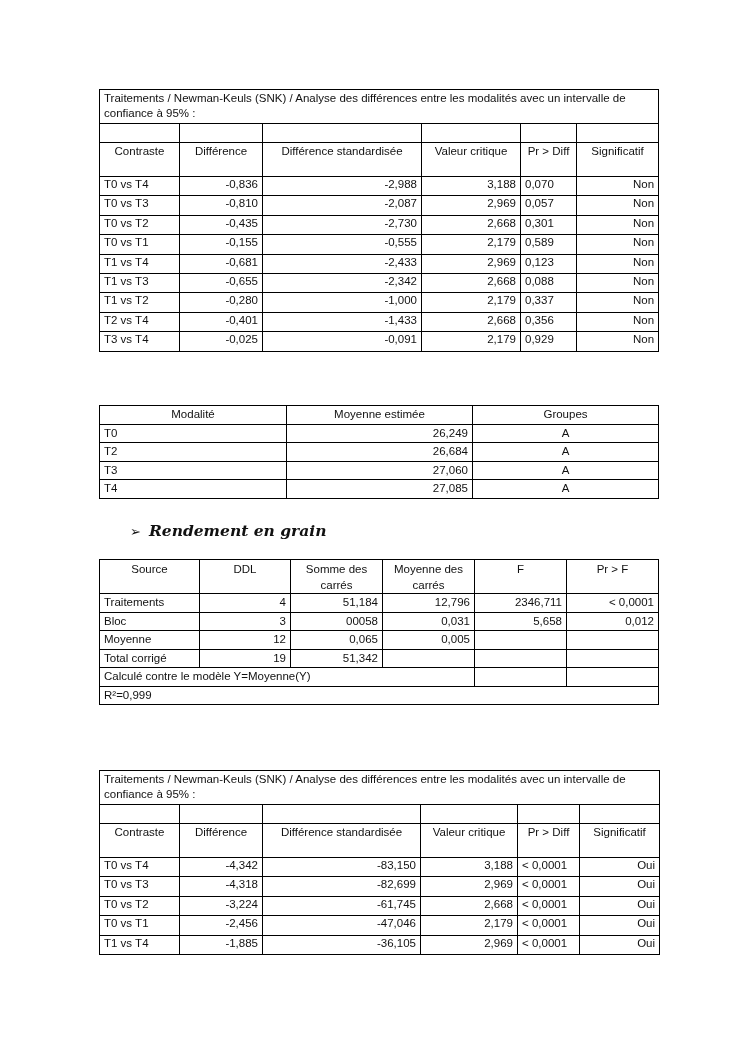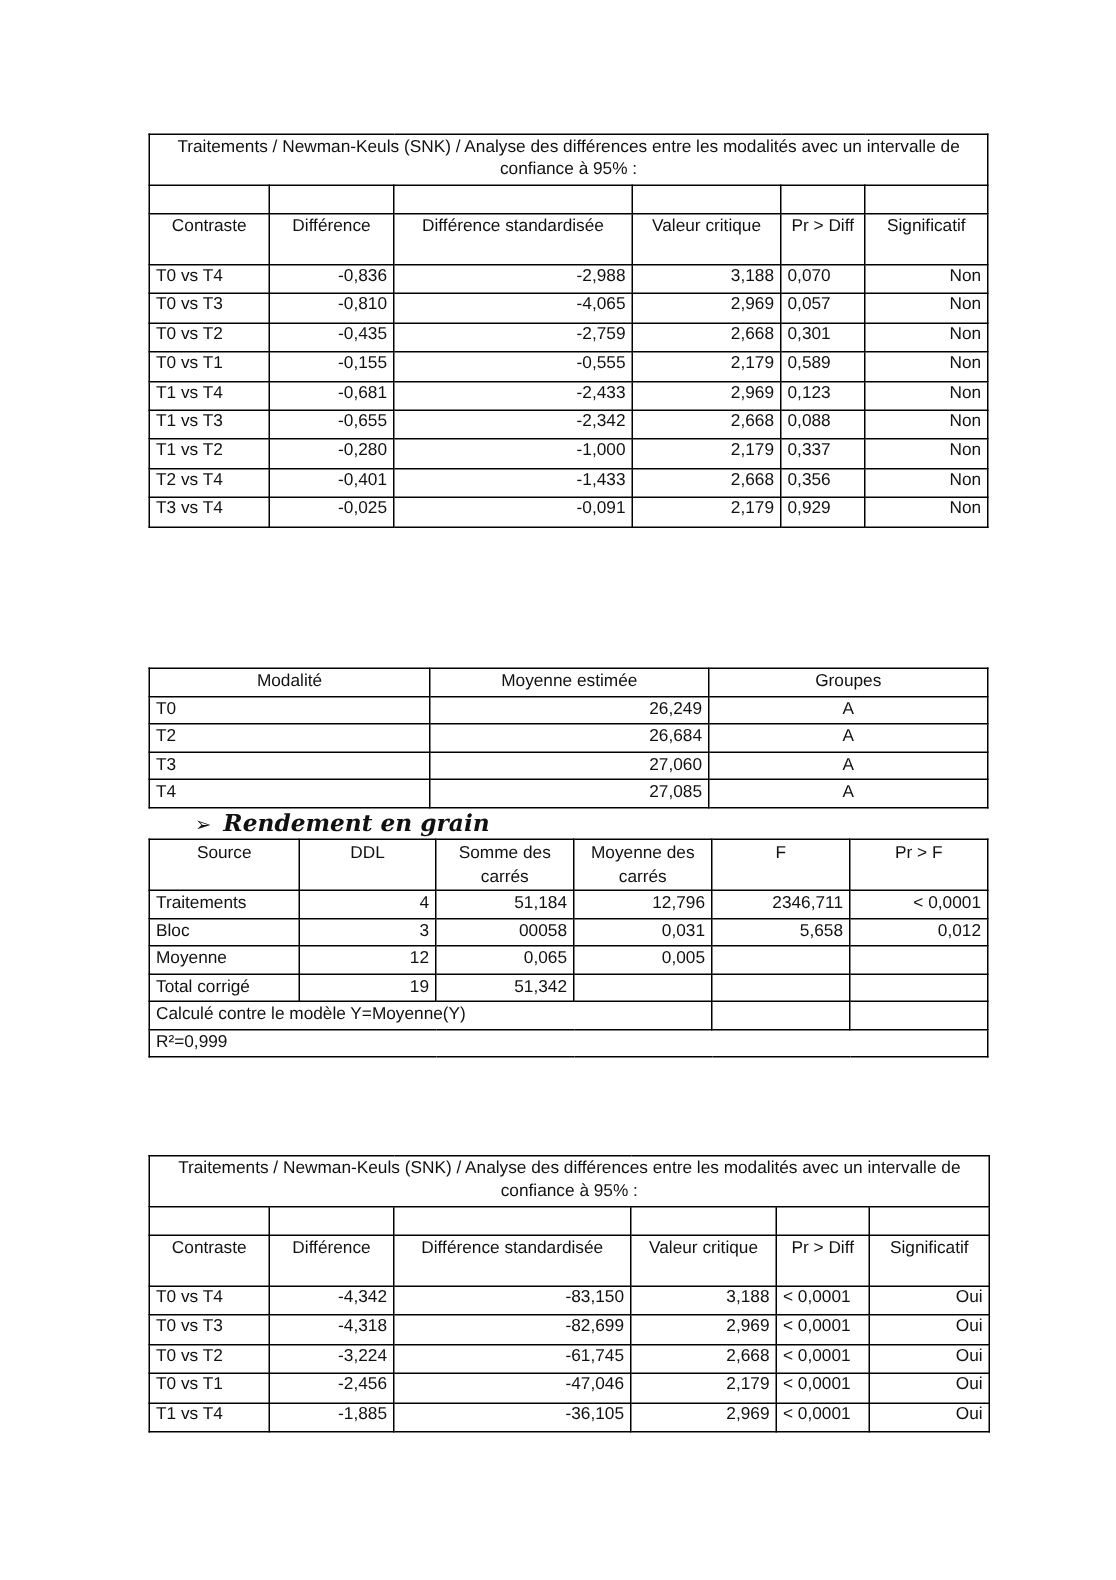--- a/index.html
+++ b/index.html
@@ -2,31 +2,31 @@
 <html><head>
 <meta charset="utf-8">
 <style>
   html, body { margin: 0; padding: 0; background: #ffffff; }
   body { width: 744px; height: 1053px; position: relative; overflow: hidden;
          font-family: "Liberation Sans", "DejaVu Sans", sans-serif; color: #111; }
   table { border-collapse: collapse; position: absolute; left: 99px; table-layout: fixed; font-size: 11.5px; }
   td { border: 1px solid #000; padding: 0 4px; height: 18.4px; line-height: 15px; vertical-align: top; overflow: hidden; white-space: nowrap; }
   td.r { text-align: right; }
   td.c { text-align: center; }
-  td.title { white-space: normal; text-align: center; padding: 1px 4px 2px 4px; height: 30px; margin-top: 40px; }
+  td.title { white-space: normal; text-align: left; padding: 1px 4px 2px 4px; height: 30px; margin-top: 40px; }
   td.hdr { height: 32px; text-align: center; white-space: normal; padding-top: 1px; }
   td.empty { height: 18px; }
   .it { }
   #t1 { top: 89px; width: 560px; }
-  #t2 { top: 405px; width: 560px; margin-top: 40px; }
+  #t2 { top: 405px; width: 560px; }
   #t3 { top: 559px; width: 560px; }
   #t4 { top: 770px; width: 560px; }
   #t2 td, #t3 td { height: 17.5px; line-height: 16px; }
   #t3 td.hdr { height: 32px; }
-  .heading { position: absolute; left: 130px; top: 539px; font-family: "DejaVu Serif", "Liberation Serif", serif; font-weight: bold; font-style: italic; font-size: 15.5px; }
+  .heading { position: absolute; left: 130px; top: 521px; font-family: "DejaVu Serif", "Liberation Serif", serif; font-weight: bold; font-style: italic; font-size: 15.5px; }
   .heading .bullet { font-style: normal; font-weight: normal; font-size: 13px; margin-right: 8px; }
 </style>
 </head>
 <body>
 
 <table id="t1">
   <colgroup>
       <col style="width:80px">
       <col style="width:83px">
       <col style="width:159px">
@@ -58,29 +58,29 @@
         <td>T0 vs T4</td>
         <td class="r">-0,836</td>
         <td class="r">-2,988</td>
         <td class="r">3,188</td>
         <td>0,070</td>
         <td class="r">Non</td>
       </tr>
       <tr>
         <td>T0 vs T3</td>
         <td class="r">-0,810</td>
-        <td class="r">-4,065</td>
+        <td class="r">-2,087</td>
         <td class="r">2,969</td>
         <td>0,057</td>
         <td class="r">Non</td>
       </tr>
       <tr>
         <td>T0 vs T2</td>
         <td class="r">-0,435</td>
-        <td class="r">-2,759</td>
+        <td class="r">-2,730</td>
         <td class="r">2,668</td>
         <td>0,301</td>
         <td class="r">Non</td>
       </tr>
       <tr>
         <td>T0 vs T1</td>
         <td class="r">-0,155</td>
         <td class="r">-0,555</td>
         <td class="r">2,179</td>
         <td>0,589</td>

